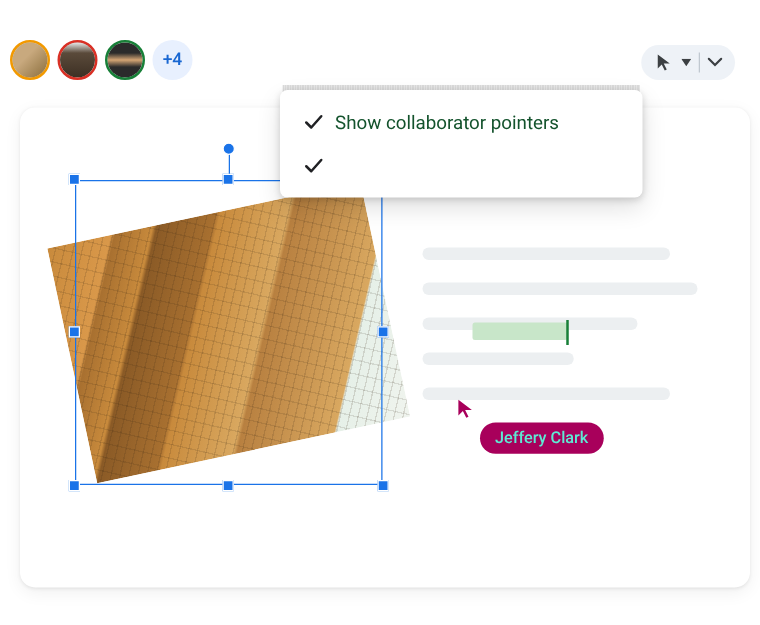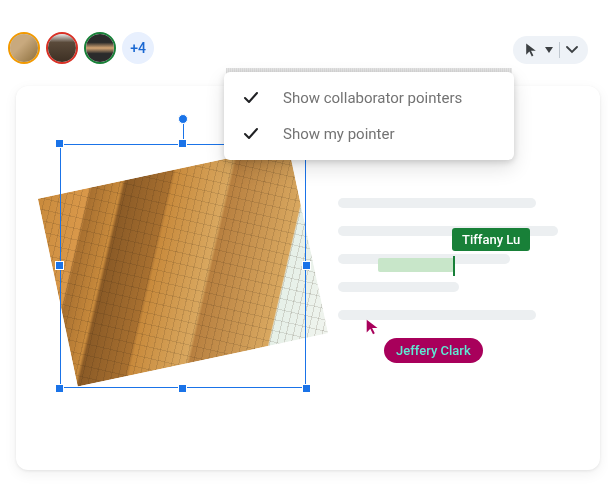--- a/index.html
+++ b/index.html
@@ -256,23 +256,23 @@
       width: 286px;
       height: 6px;
       background: repeating-linear-gradient(90deg, #999 0, #999 1px, #bbb 1px, #bbb 2px);
       opacity: 0.35;
       filter: blur(0.5px);
     }
     .menu-item {
       display: flex;
       align-items: center;
       padding: 9px 18px;
-      gap: 23px;
+      gap: 8px;
       font-size: 15px;
-      color: #737373;
+      color: #14532d;
       cursor: pointer;
     }
     .menu-item .check {
       width: 18px;
       display: flex;
       justify-content: center;
     }
   </style>
 </head>
 <body>
@@ -312,21 +312,20 @@
   <div class="text-lines">
     <div class="line l1"></div>
     <div class="line l2"></div>
     <div class="line l3"></div>
     <div class="line l4"></div>
     <div class="line l5"></div>
   </div>
 
   <div class="tiff-highlight"></div>
   <div class="tiff-cursor"></div>
-  <div class="tiff-label">Tiffany Lu</div>
 
   <div class="jeff-pointer">
     <svg width="18" height="18" viewBox="0 0 20 20">
       <path d="M3 2 L3 16 L7 12 L10 18 L12 17 L9 11 L15 11 Z" fill="#a8005b"></path>
     </svg>
   </div>
   <div class="jeff-label">Jeffery Clark</div>
 
 </div>
 
@@ -358,15 +357,14 @@
         </svg>
     </span>
     <span>Show collaborator pointers</span>
   </div>
   <div class="menu-item">
     <span class="check">
       <svg width="16" height="16" viewBox="0 0 16 16">
           <path d="M2 8 L6 12 L14 3" stroke="#202124" stroke-width="2" fill="none" stroke-linecap="round" stroke-linejoin="round"></path>
         </svg>
     </span>
-    <span>Show my pointer</span>
   </div>
 </div>
 
 </body></html>

